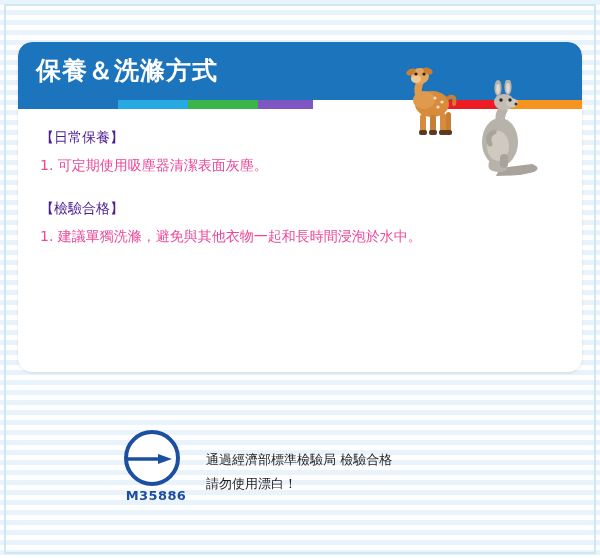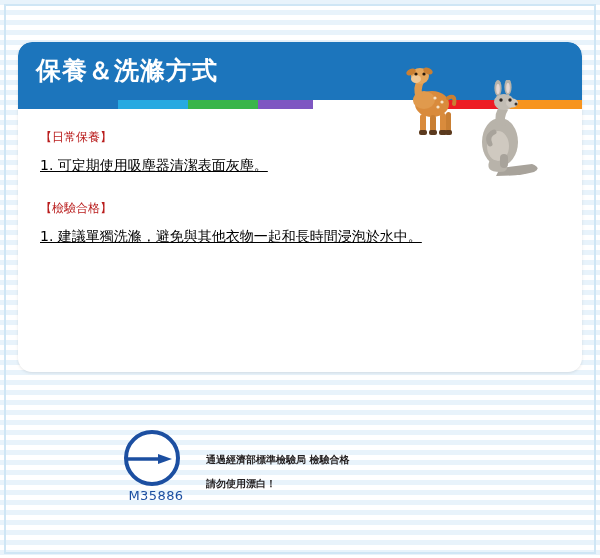--- a/index.html
+++ b/index.html
@@ -80,31 +80,30 @@
   .chip-bar .chip { height: 9px; }
 
   
   .content {
     position: absolute;
     left: 0; top: 67px;
     width: 564px; height: 263px;
     padding: 18px 22px 0 22px;
   }
   .sec-head {
-    font-size: 12px;
-    color: #b91c1c;
+    font-size: 14px;
+    color: #4c1d95;
     margin: 0 0 7px 0;
     line-height: 21px;
   }
   .line {
     font-size: 14px;
-    color: #000000;
+    color: #ec4899;
     line-height: 21px;
     margin: 0 0 9px 0;
-    text-decoration: underline;
   }
   .gap { height: 13px; }
 
   
   .toys {
     position: absolute;
     right: 24px; top: 14px;
     width: 160px; height: 140px;
   }
   .deer {
@@ -139,31 +138,30 @@
     position: absolute;
     left: 8px; top: 24px;
     width: 48px; height: 10px;
   }
   .cert-code {
     position: absolute;
     left: 0; top: 58px;
     width: 72px;
     text-align: center;
     font-size: 13px;
-    font-weight: normal;
+    font-weight: bold;
     color: #1c4fa1;
     letter-spacing: 0.4px;
   }
   .cert-text {
     position: absolute;
     left: 86px; top: 18px;
-    font-size: 10px;
+    font-size: 13px;
     color: #231f20;
     line-height: 24px;
-    font-weight: bold;
   }
 </style>
 </head>
 <body>
 
 <div class="page-frame">
   <div class="stripes"></div>
   <div class="frame-border"></div>
 </div>
 

